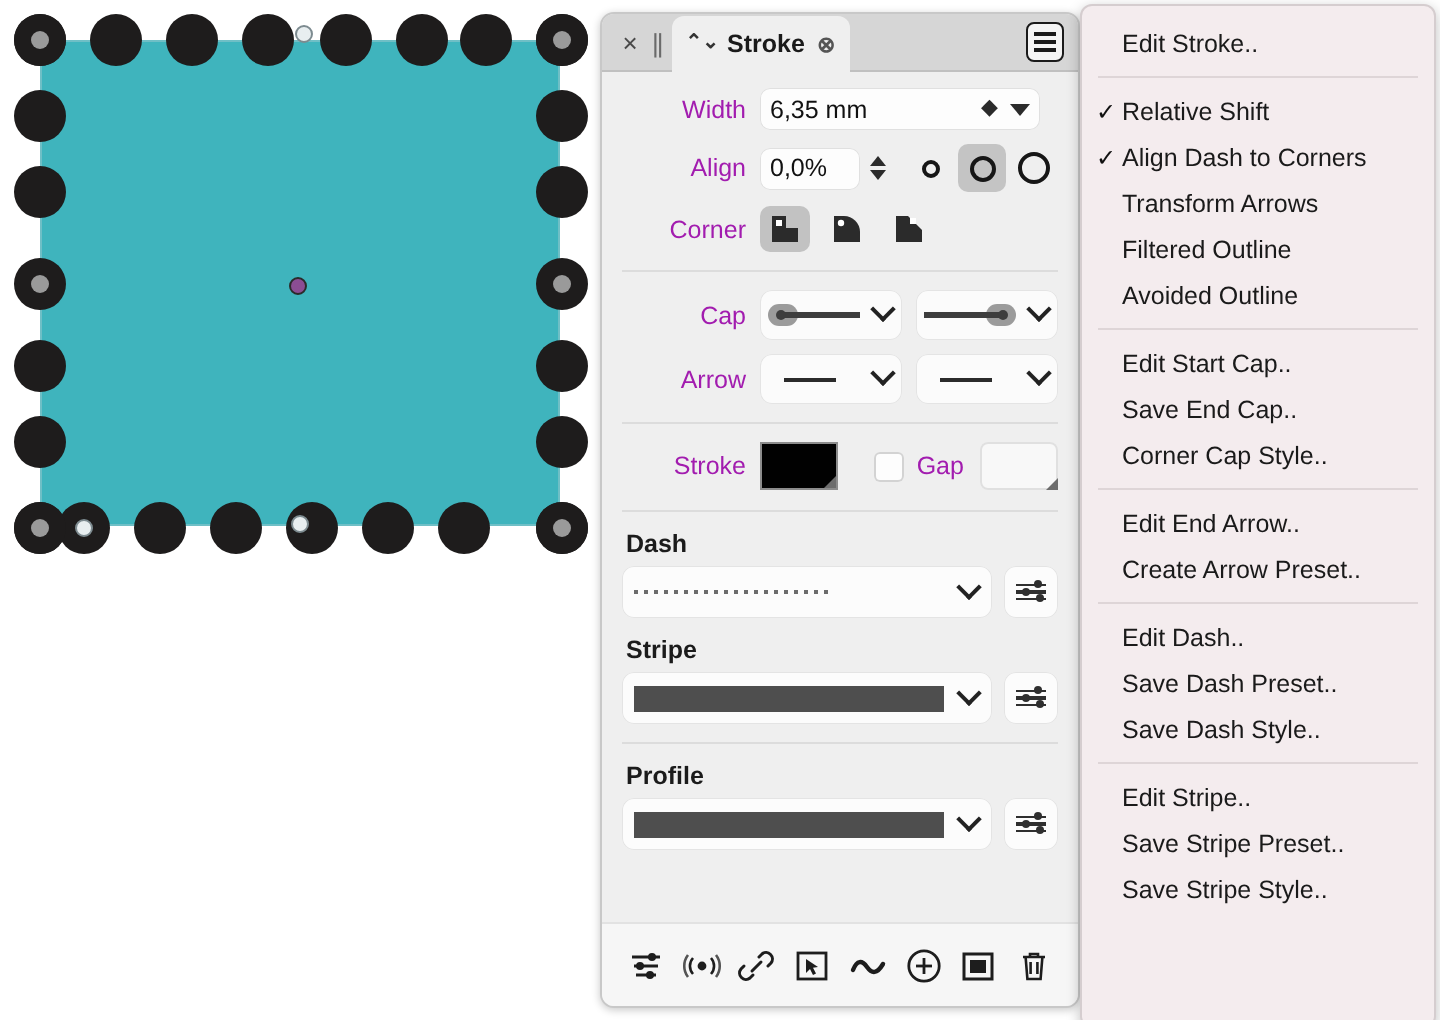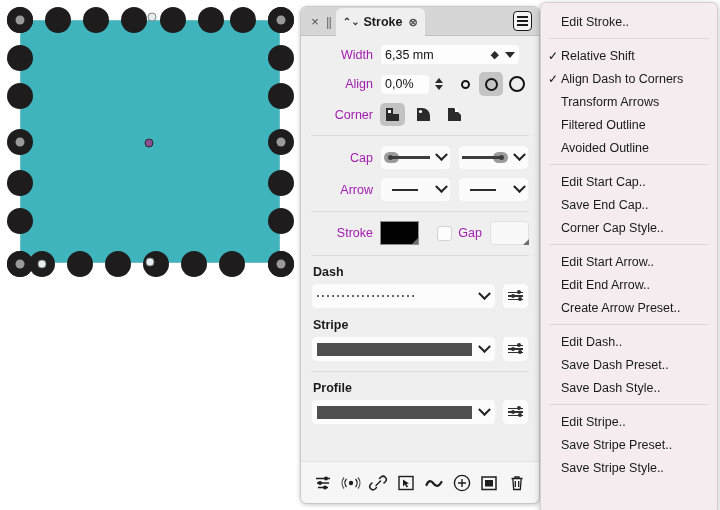--- a/index.html
+++ b/index.html
@@ -530,24 +530,20 @@
       <span class="ck"></span>
       <span>Save End Cap..</span>
     </div>
     <div class="mi">
       <span class="ck"></span>
       <span>Corner Cap Style..</span>
     </div>
     <div class="msep"></div>
     <div class="mi">
       <span class="ck"></span>
-      <span>Edit Start Arrow..</span>
-    </div>
-    <div class="mi">
-      <span class="ck"></span>
       <span>Edit End Arrow..</span>
     </div>
     <div class="mi">
       <span class="ck"></span>
       <span>Create Arrow Preset..</span>
     </div>
     <div class="msep"></div>
     <div class="mi">
       <span class="ck"></span>
       <span>Edit Dash..</span>

